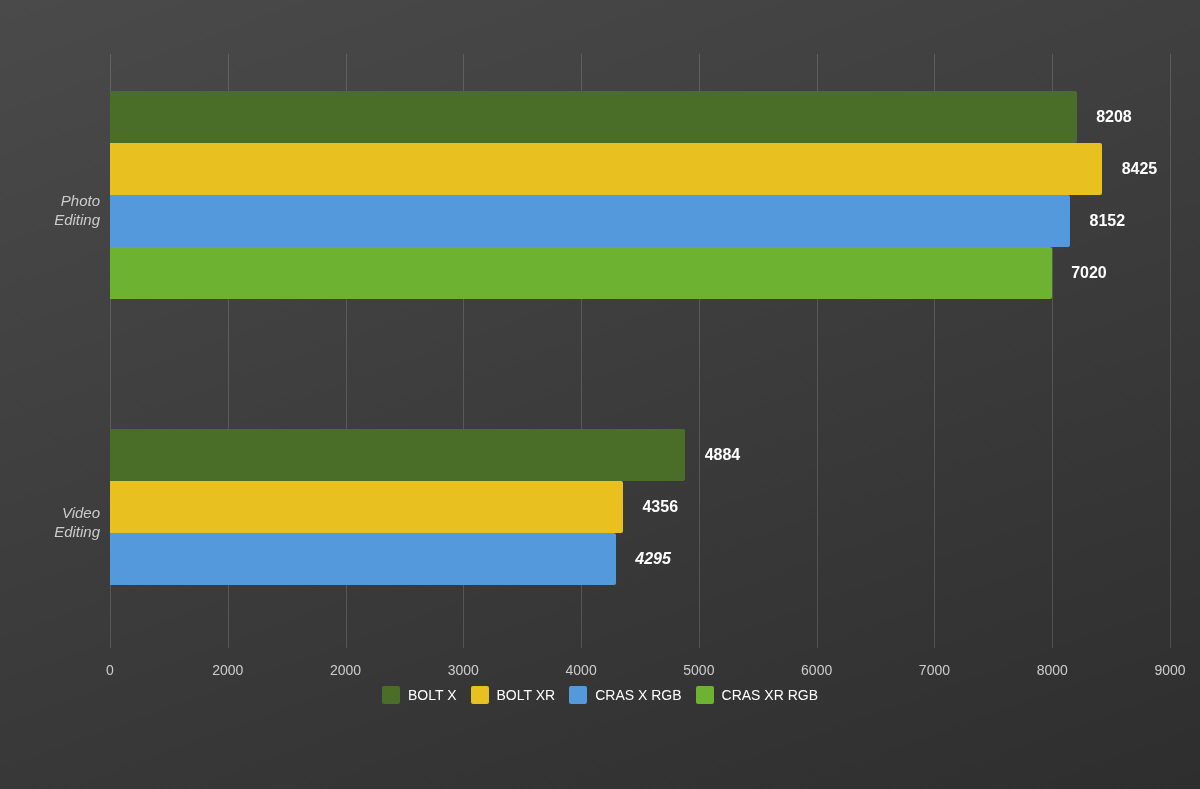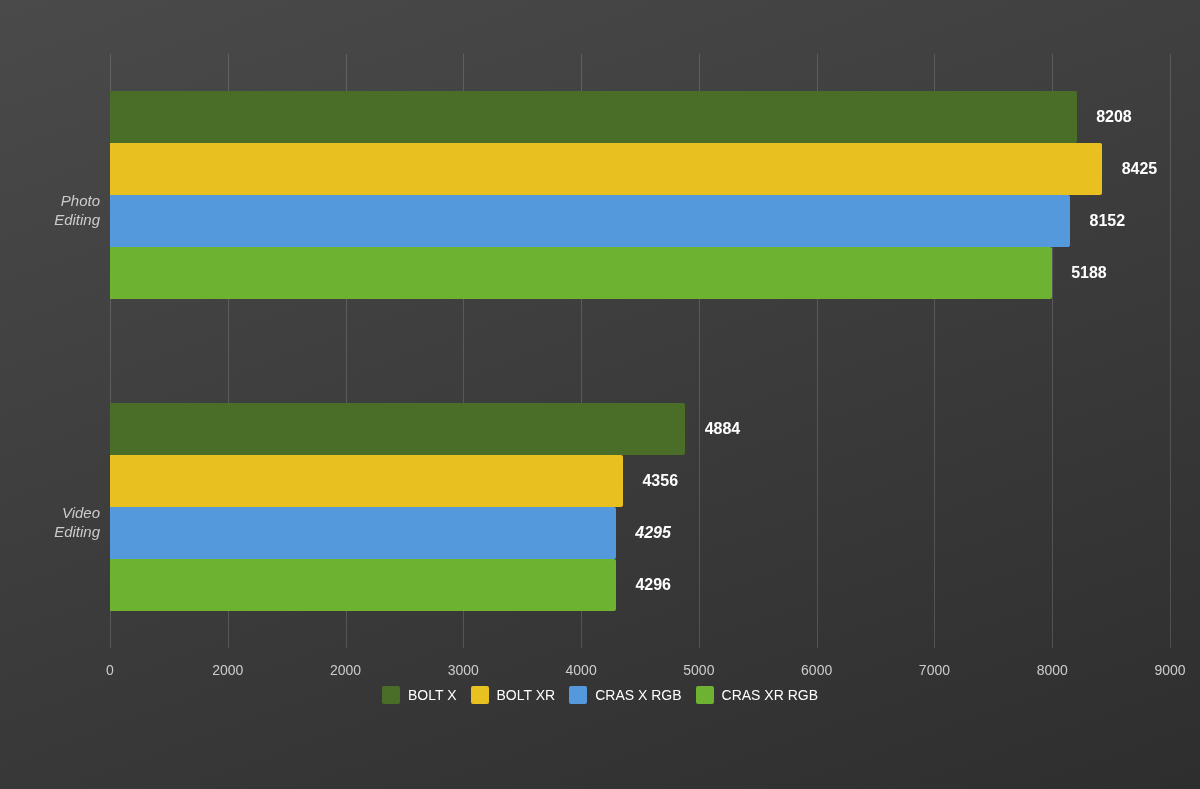--- a/index.html
+++ b/index.html
@@ -224,44 +224,39 @@
                   <div class="bar-value">8425</div>
                 </div>
               </div>
               <div class="bar-row">
                 <div class="bar bar-blue" style="width: 90.5778%;">
                   <div class="bar-value">8152</div>
                 </div>
               </div>
               <div class="bar-row">
                 <div class="bar bar-light-green" style="width: 88.8444%;">
-                  <div class="bar-value">5188</div>
+                  <div class="bar-value">7020</div>
                 </div>
               </div>
             </div>
             <div class="group-separator"></div>
             <div class="group">
               <div class="bar-row">
                 <div class="bar bar-dark-green" style="width: 54.2667%;">
                   <div class="bar-value">4884</div>
                 </div>
               </div>
               <div class="bar-row">
                 <div class="bar bar-yellow" style="width: 48.4%;">
                   <div class="bar-value">4356</div>
                 </div>
               </div>
               <div class="bar-row">
                 <div class="bar bar-blue" style="width: 47.7222%; font-style: italic;">
                   <div class="bar-value">4295</div>
-                </div>
-              </div>
-              <div class="bar-row">
-                <div class="bar bar-light-green" style="width: 47.7333%;">
-                  <div class="bar-value">4296</div>
                 </div>
               </div>
             </div>
           </div>
           <div class="x-axis-labels">
             <div class="x-label" style="left: 0%;">0</div>
             <div class="x-label" style="left: 11.1111%;">2000</div>
             <div class="x-label" style="left: 22.2222%;">2000</div>
             <div class="x-label" style="left: 33.3333%;">3000</div>
             <div class="x-label" style="left: 44.4444%;">4000</div>

